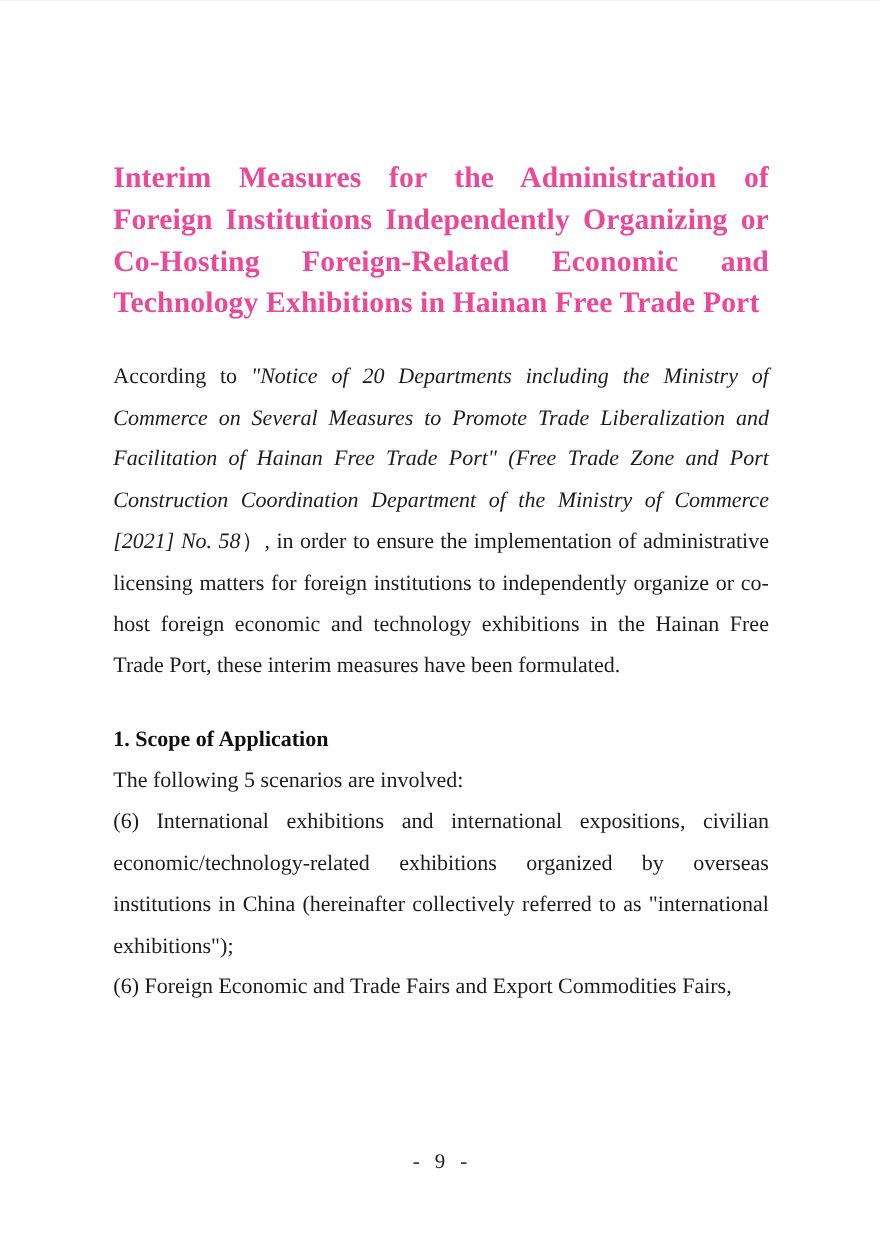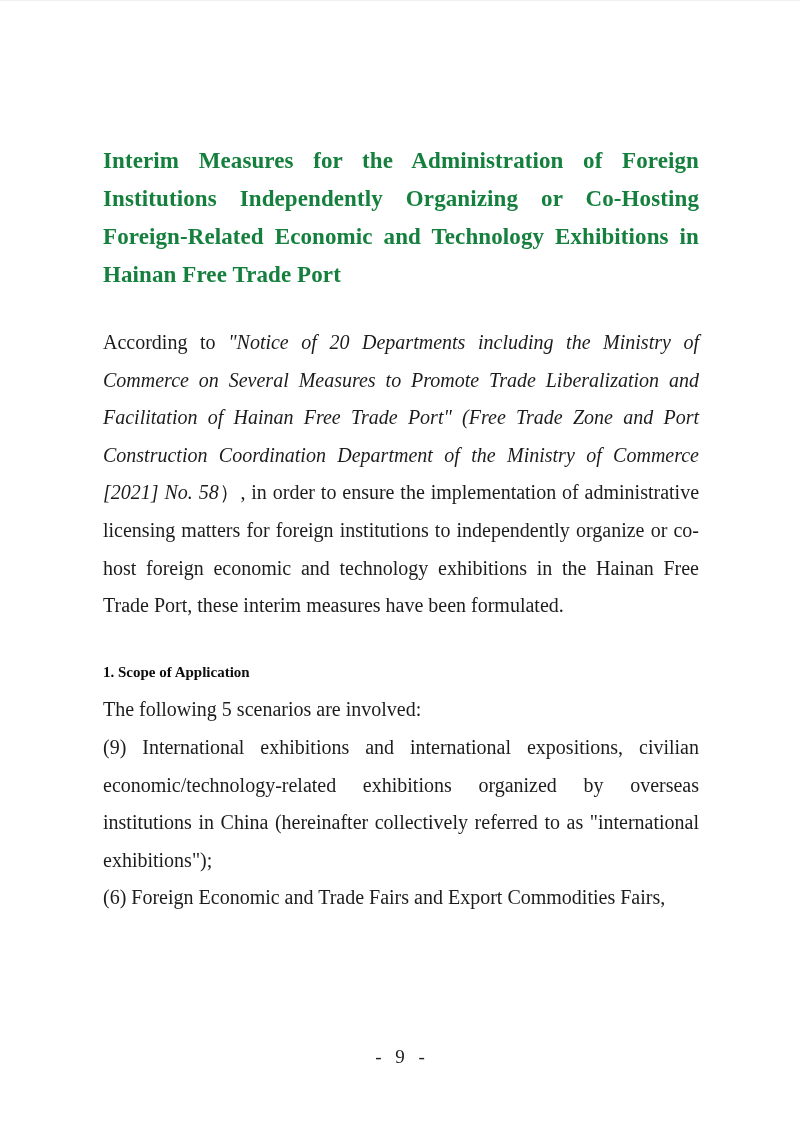--- a/index.html
+++ b/index.html
@@ -18,45 +18,45 @@
     border-bottom: 1px solid #f0f0f0;
   }
   .content {
     position: absolute;
     left: 103px;
     top: 141px;
     width: 596px;
   }
   .doc-title {
     margin: 0;
-    font-size: 23px;
+    font-size: 27px;
     line-height: 38px;
     font-weight: bold;
-    color: #15803d;
+    color: #ec4899;
     text-align: justify;
     text-align-last: left;
     letter-spacing: 0.1px;
   }
   .body-par {
     margin: 0;
     font-size: 20px;
     line-height: 37.6px;
     color: #1c1c1c;
     text-align: justify;
     text-align-last: left;
   }
   .intro-par {
     margin-top: 30px;
   }
   .italic {
     font-style: italic;
   }
   .section-heading {
     margin: 29px 0 0 0;
-    font-size: 15px;
+    font-size: 20px;
     line-height: 37.6px;
     font-weight: bold;
     color: #0d0d0d;
     text-align: left;
   }
   .footer {
     position: absolute;
     left: 0;
     right: 0;
     top: 1044px;
@@ -75,20 +75,20 @@
 
     <h1 class="doc-title">Interim Measures for the Administration of Foreign Institutions Independently Organizing or Co-Hosting Foreign-Related Economic and Technology Exhibitions in Hainan Free Trade Port</h1>
 
     <p class="body-par intro-par"><span>According to </span><span class="italic">"Notice of 20 Departments including the Ministry of Commerce on Several Measures to Promote Trade Liberalization and Facilitation of Hainan Free Trade Port" (Free Trade Zone and Port Construction Coordination Department of the Ministry of Commerce [2021] No. 58</span><span>）, in order to ensure the implementation of administrative licensing matters for foreign institutions to independently organize or co-host foreign economic and technology exhibitions in the Hainan Free Trade Port, these interim measures have been formulated.</span></p>
 
     <h2 class="section-heading">1. Scope of Application</h2>
 
 
     <p class="body-par">The following 5 scenarios are involved:</p>
 
-    <p class="body-par">(9) International exhibitions and international expositions, civilian economic/technology-related exhibitions organized by overseas institutions in China (hereinafter collectively referred to as "international exhibitions");</p>
+    <p class="body-par">(6) International exhibitions and international expositions, civilian economic/technology-related exhibitions organized by overseas institutions in China (hereinafter collectively referred to as "international exhibitions");</p>
 
     <p class="body-par">(6) Foreign Economic and Trade Fairs and Export Commodities Fairs,</p>
 
   </div>
 
   <div class="footer">- 9 -</div>
 </div>
 
 </body></html>

